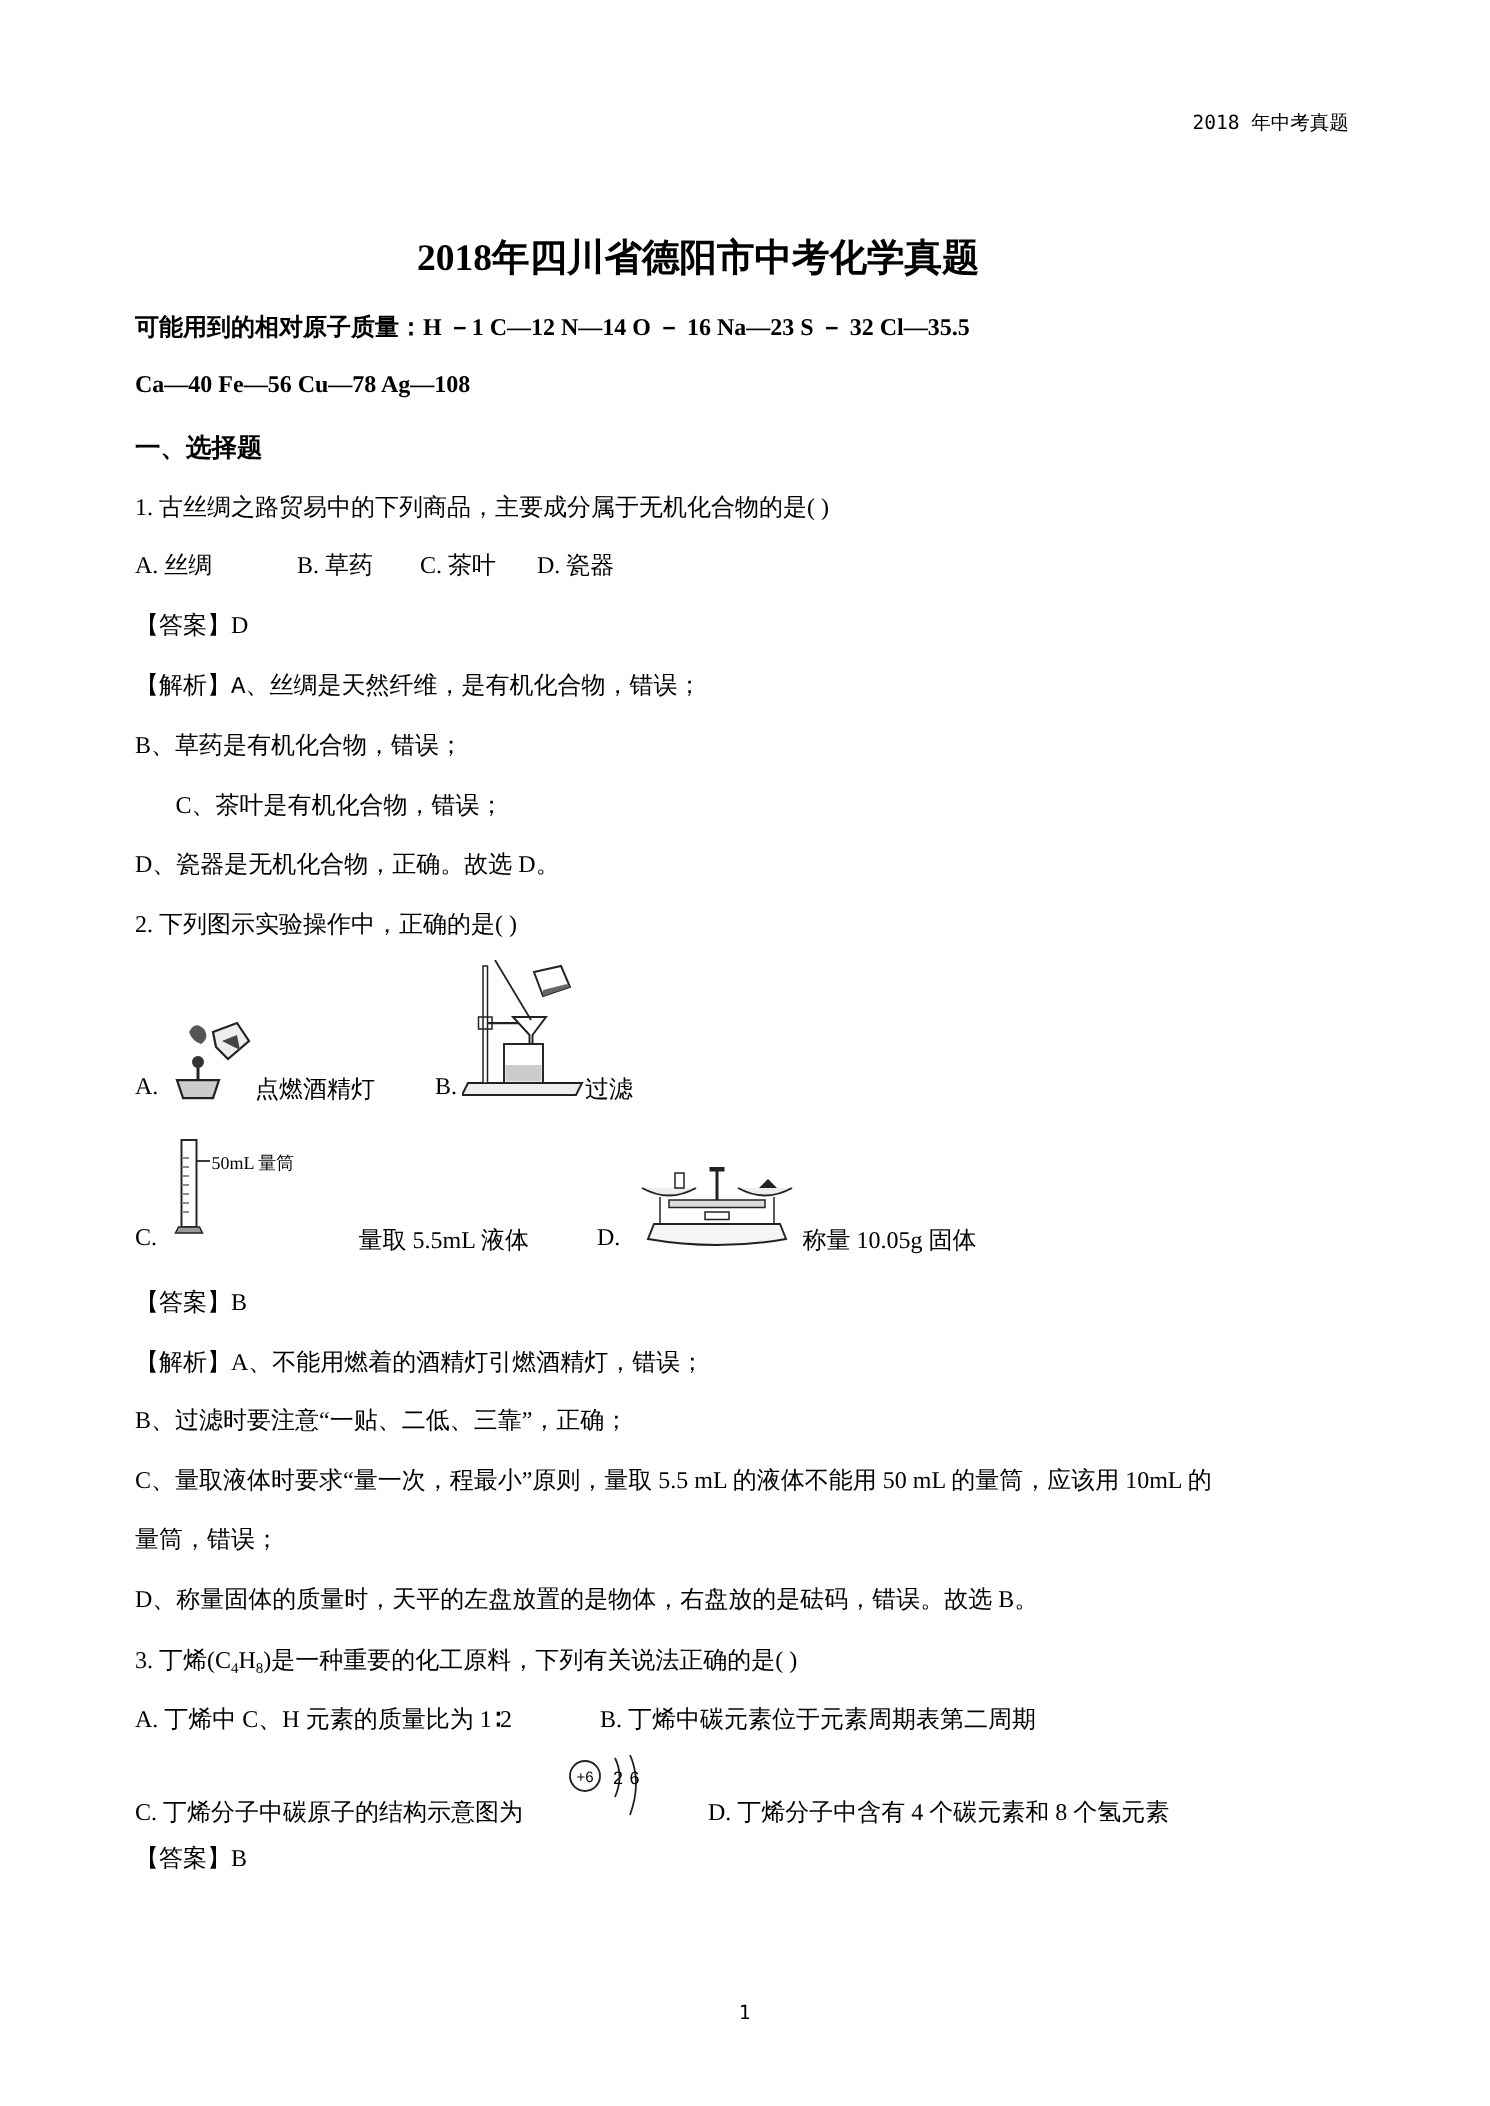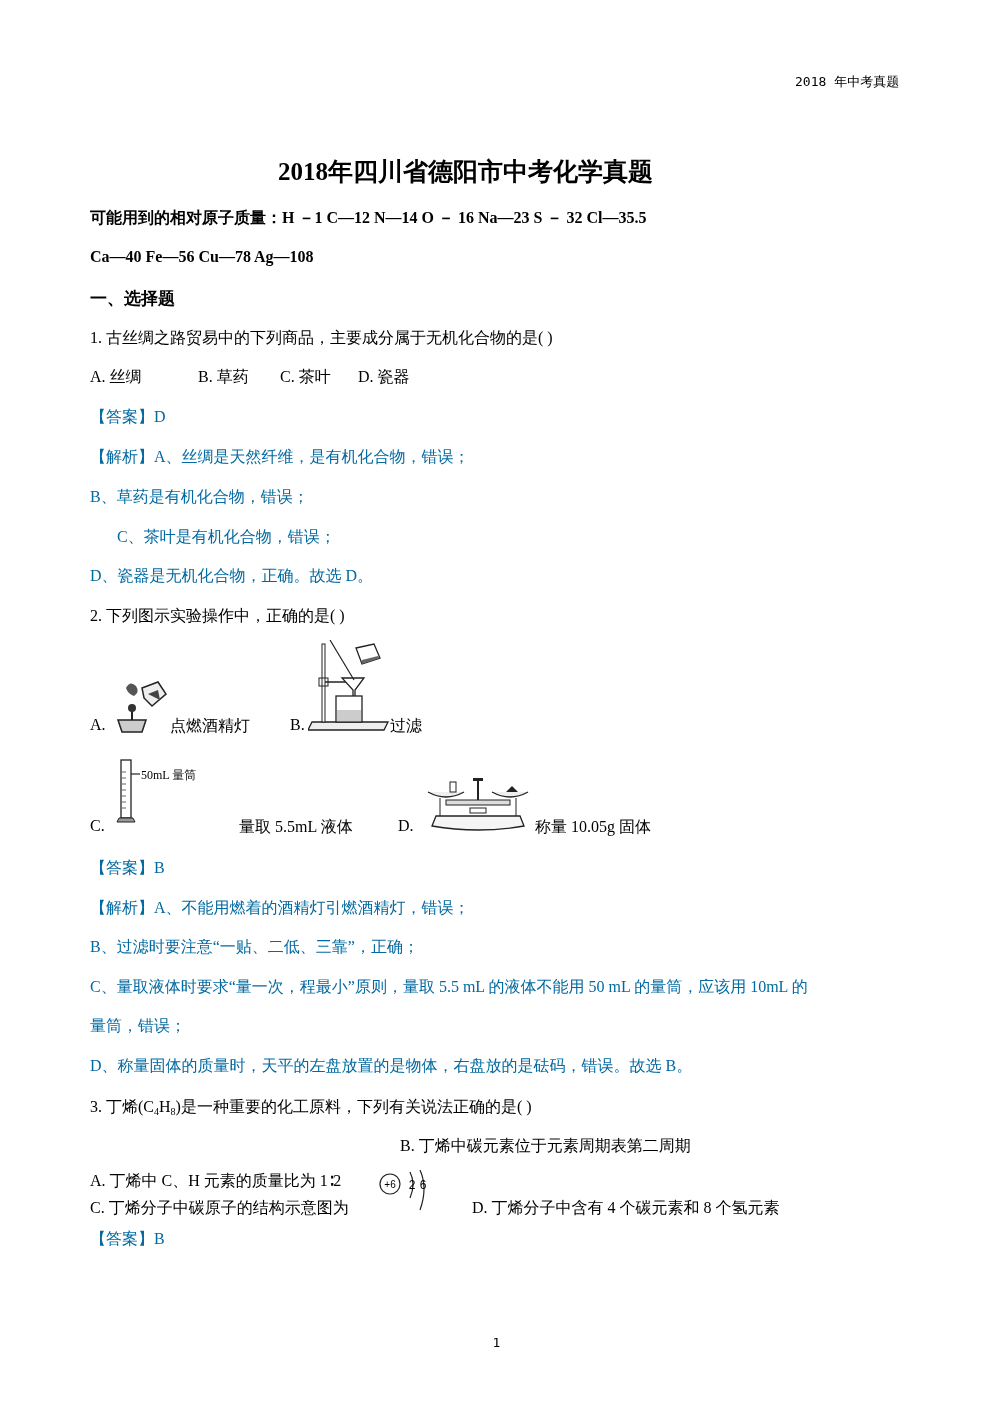--- a/index.html
+++ b/index.html
@@ -3,21 +3,21 @@
 <meta charset="utf-8">
 <style>
   html, body { margin: 0; padding: 0; background: #ffffff; }
   body { width: 993px; height: 1404px; position: relative; overflow: hidden;
          font-family: "DejaVu Serif", "Liberation Serif", serif; color: #000; }
   .abs { position: absolute; white-space: nowrap; }
   .header-right { left: 795px; top: 73px; font-size: 13px; font-family: "DejaVu Sans Mono", "Liberation Mono", monospace; }
   .title { left: 0; width: 931px; text-align: center; top: 155px; font-size: 25px; font-weight: bold; font-family: "Liberation Serif", "DejaVu Serif", serif; }
   .line { left: 90px; font-size: 16px; font-family: "Liberation Serif", "DejaVu Serif", serif; }
   .bold { font-weight: bold; }
-  .red { color: #0369a1; }
+  .red { color: #000000; }
   .secthead { font-size: 17px; font-weight: bold; }
   .opt { position: absolute; }
   sub { font-size: 10px; vertical-align: -3px; }
   .fig { position: absolute; }
   .footer { left: 0; width: 993px; text-align: center; top: 1335px; font-size: 13px; font-family: "DejaVu Sans Mono", "Liberation Mono", monospace; }
 </style>
 </head>
 <body>
 
 <div class="abs header-right">2018 年中考真题</div>
@@ -30,21 +30,21 @@
 <div class="abs line secthead" style="top:287px;">一、选择题</div>
 
 <div class="abs line" style="top:328px;">1. 古丝绸之路贸易中的下列商品，主要成分属于无机化合物的是(      )</div>
 <div class="abs line" style="top:367px; left:90px; width:400px; height:20px;">
   <span class="opt" style="left:0;">A. 丝绸</span>
   <span class="opt" style="left:108px;">B. 草药</span>
   <span class="opt" style="left:190px;">C. 茶叶</span>
   <span class="opt" style="left:268px;">D. 瓷器</span>
 </div>
 <div class="abs line red" style="top:407px;">【答案】D</div>
-<div class="abs line red" style="top:447px;">【解析】A、丝绸是天然纤维，是有机化合物，错误；</div>
+<div class="abs line red" style="top:447px;font-family:Liberation Mono, monospace;">【解析】A、丝绸是天然纤维，是有机化合物，错误；</div>
 <div class="abs line red" style="top:487px;">B、草药是有机化合物，错误；</div>
 <div class="abs line red" style="top:527px;margin-left:27px;">C、茶叶是有机化合物，错误；</div>
 <div class="abs line red" style="top:566px;">D、瓷器是无机化合物，正确。故选 D。</div>
 
 <div class="abs line" style="top:606px;">2. 下列图示实验操作中，正确的是(      )</div>
 
 <div class="abs line" style="top:716px;">A.</div>
 <div class="fig" style="left:112px; top:672px; width:58px; height:66px;">
   <svg width="58" height="66" viewBox="0 0 58 66">
     <path d="M10 60 L6 48 L34 48 L30 60 Z" fill="#ccc" stroke="#222" stroke-width="1.5"></path>
@@ -111,21 +111,21 @@
 <div class="abs line" style="left:535px; top:817px;">称量 10.05g 固体</div>
 
 <div class="abs line red" style="top:858px;">【答案】B</div>
 <div class="abs line red" style="top:898px;">【解析】A、不能用燃着的酒精灯引燃酒精灯，错误；</div>
 <div class="abs line red" style="top:937px;text-align:center;">B、过滤时要注意“一贴、二低、三靠”，正确；</div>
 <div class="abs line red" style="top:977px;">C、量取液体时要求“量一次，程最小”原则，量取 5.5 mL 的液体不能用 50 mL 的量筒，应该用 10mL 的</div>
 <div class="abs line red" style="top:1016px;">量筒，错误；</div>
 <div class="abs line red" style="top:1056px;">D、称量固体的质量时，天平的左盘放置的是物体，右盘放的是砝码，错误。故选 B。</div>
 
 <div class="abs line" style="top:1097px;"><span>3. 丁烯(C</span><sub>4</sub><span>H</span><sub>8</sub><span>)是一种重要的化工原料，下列有关说法正确的是(      )</span></div>
-<div class="abs line" style="top:1136px;margin-top:35px;">A. 丁烯中 C、H 元素的质量比为 1∶2</div>
+<div class="abs line" style="top:1136px;">A. 丁烯中 C、H 元素的质量比为 1∶2</div>
 <div class="abs line" style="left:400px; top:1136px;">B. 丁烯中碳元素位于元素周期表第二周期</div>
 <div class="abs line" style="top:1198px;">C. 丁烯分子中碳原子的结构示意图为</div>
 
 <div class="fig" style="left:376px; top:1170px; width:60px; height:50px;">
   <svg width="60" height="50" viewBox="0 0 60 50">
     <circle cx="14" cy="14" r="10" fill="none" stroke="#222" stroke-width="1.2"></circle>
     <text x="14" y="18" text-anchor="middle" font-size="10" font-family="Liberation Sans, sans-serif">+6</text>
     <path d="M34 2 Q40 14 34 28" fill="none" stroke="#222" stroke-width="1.2"></path>
     <path d="M44 0 Q52 18 44 40" fill="none" stroke="#222" stroke-width="1.2"></path>
     <text x="36" y="19" text-anchor="middle" font-size="12" font-family="Liberation Sans, sans-serif">2</text>

